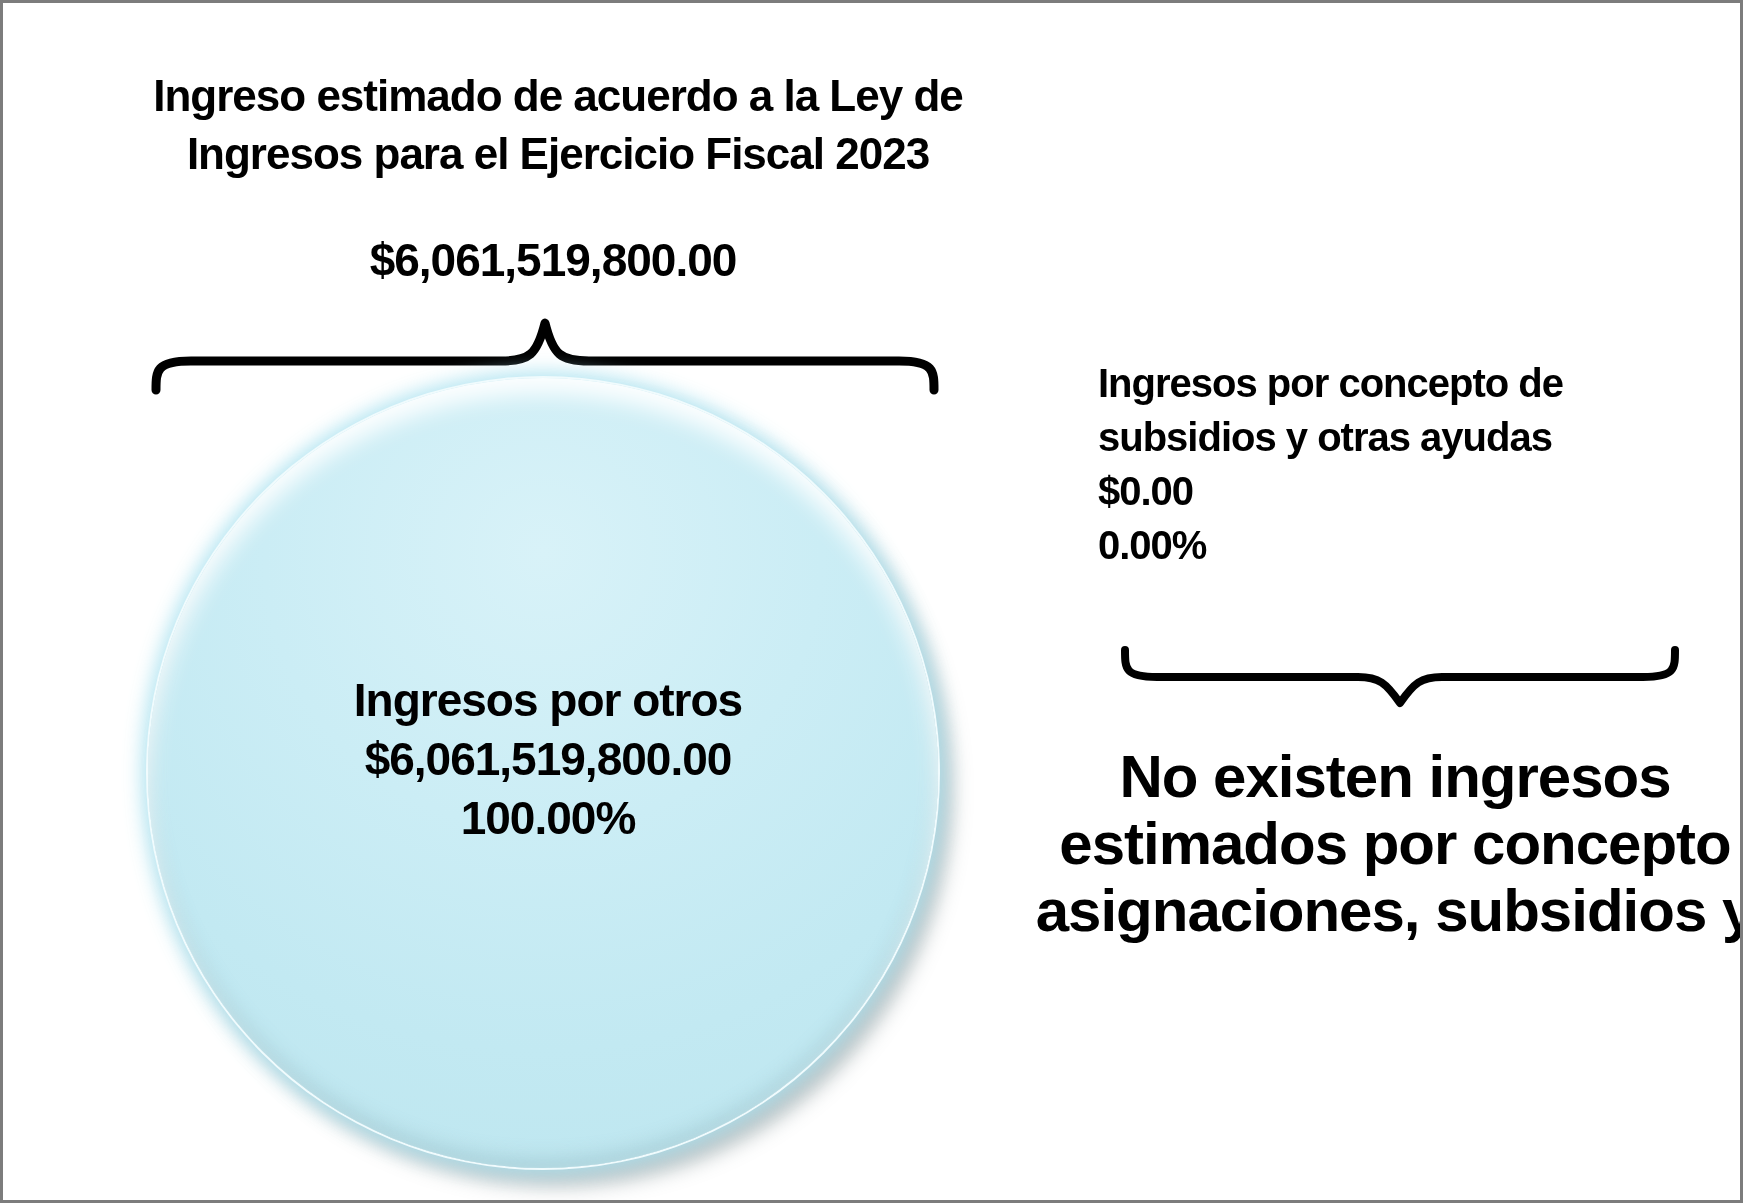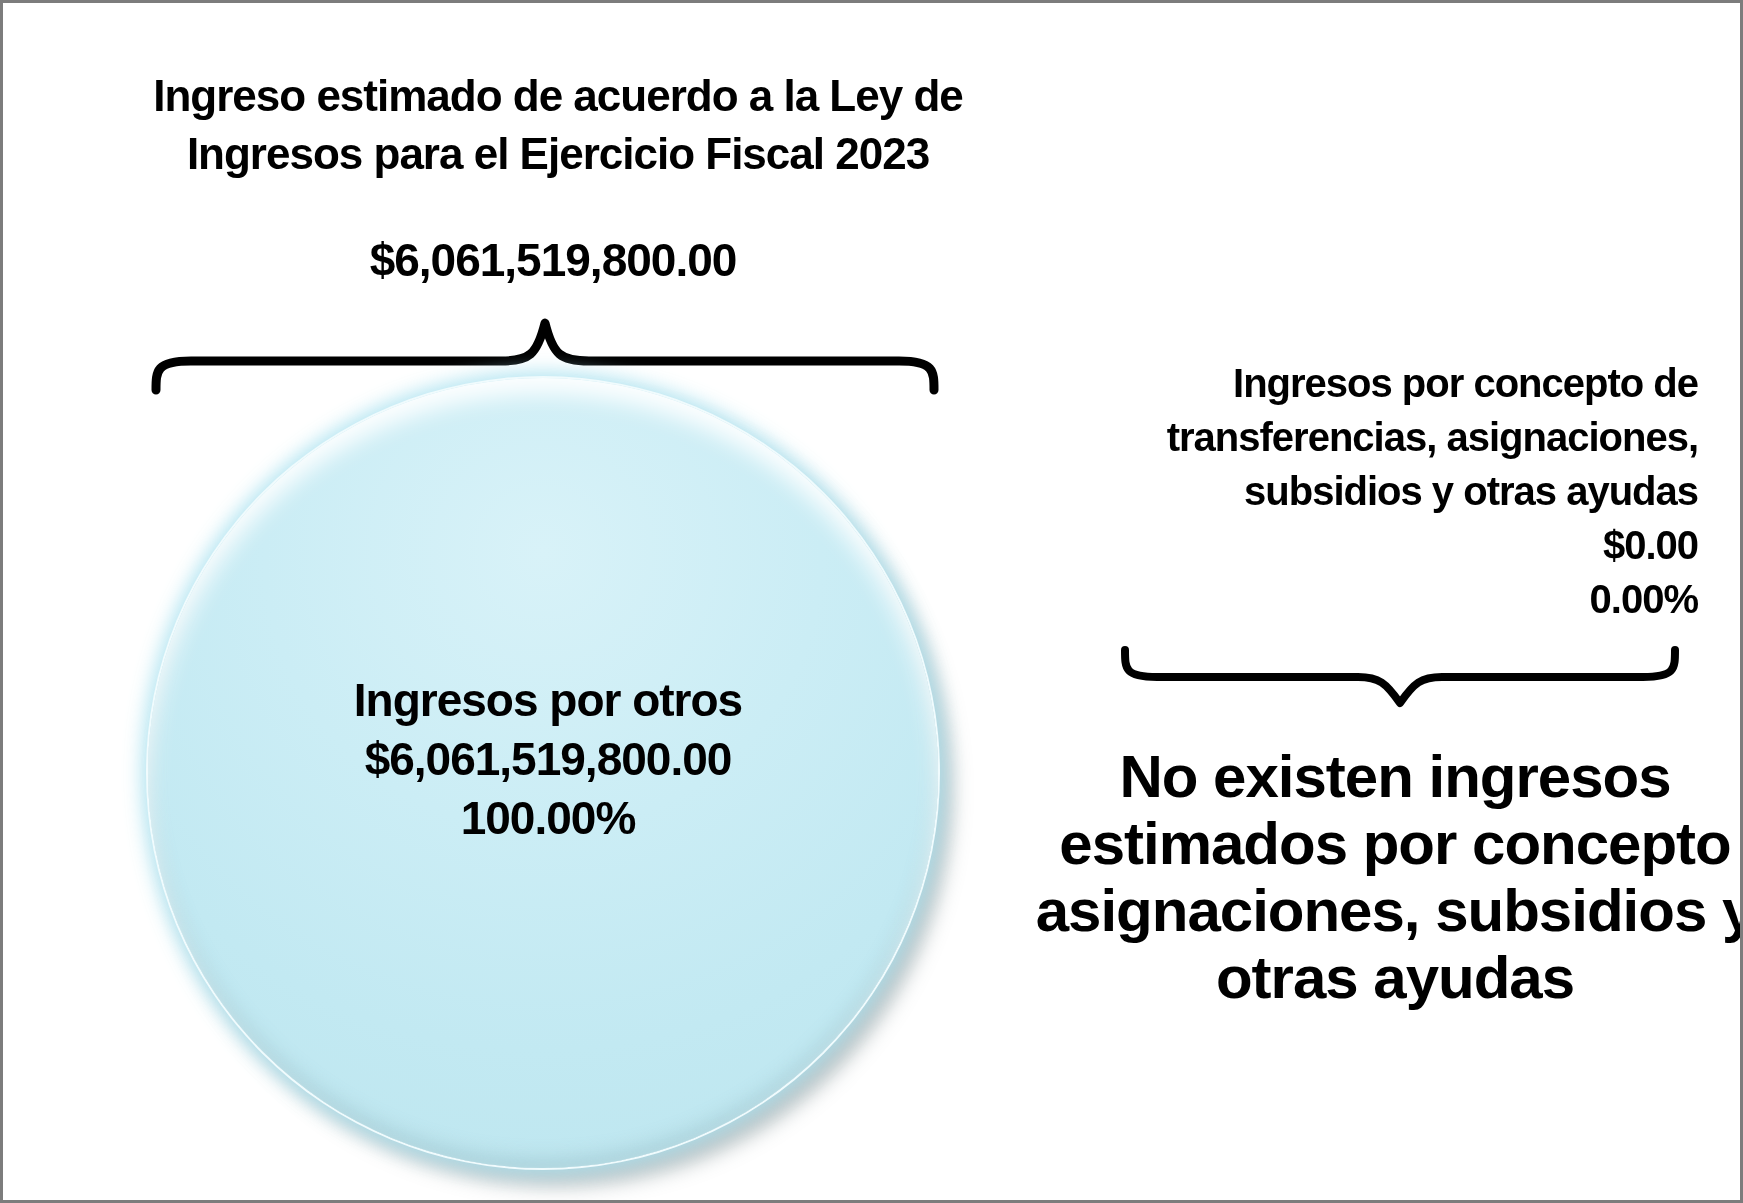--- a/index.html
+++ b/index.html
@@ -44,21 +44,21 @@
   .circle-text{
     left:250px;top:668px;width:590px;
     font-size:46px;font-weight:bold;line-height:59px;
     letter-spacing:-1px;
     display:flex;flex-direction:column;align-items:center;text-align:right;
   }
   .right-top{
     left:1095px;top:353px;width:600px;
     font-size:40px;font-weight:bold;line-height:54px;
     letter-spacing:-1px;
-    display:flex;flex-direction:column;align-items:flex-end;
+    display:flex;flex-direction:column;align-items:flex-start;
   }
   .right-bottom{
     left:1092px;top:740px;width:600px;
     font-size:60px;font-weight:bold;line-height:67px;
     letter-spacing:-1px;
     display:flex;flex-direction:column;align-items:center;
   }
 </style>
 </head>
 <body>
@@ -79,30 +79,28 @@
   <div class="abs circle"></div>
 
   <div class="abs circle-text ctr">
     <div class="line">Ingresos por otros</div>
     <div class="line">$6,061,519,800.00</div>
     <div class="line">100.00%</div>
   </div>
 
   <div class="abs right-top ctr">
     <div class="line">Ingresos por concepto de</div>
-    <div class="line">transferencias, asignaciones,</div>
     <div class="line">subsidios y otras ayudas</div>
     <div class="line">$0.00</div>
     <div class="line">0.00%</div>
   </div>
 
   <svg class="abs brace" style="left:1118px;top:642px;" width="558" height="64" viewBox="0 0 558 64">
     <path d="M 4,5 C 4,24 4,32 36,32 L 237,32 C 258,32 265,38 279,58 C 293,38 300,32 321,32 L 522,32 C 554,32 554,24 554,5" stroke-width="8" stroke-linecap="round" stroke-linejoin="round"></path>
   </svg>
 
   <div class="abs right-bottom ctr">
     <div class="line">No existen ingresos</div>
     <div class="line">estimados por concepto</div>
     <div class="line">asignaciones, subsidios y</div>
-    <div class="line">otras ayudas</div>
   </div>
 
 </div>
 
 </body></html>

